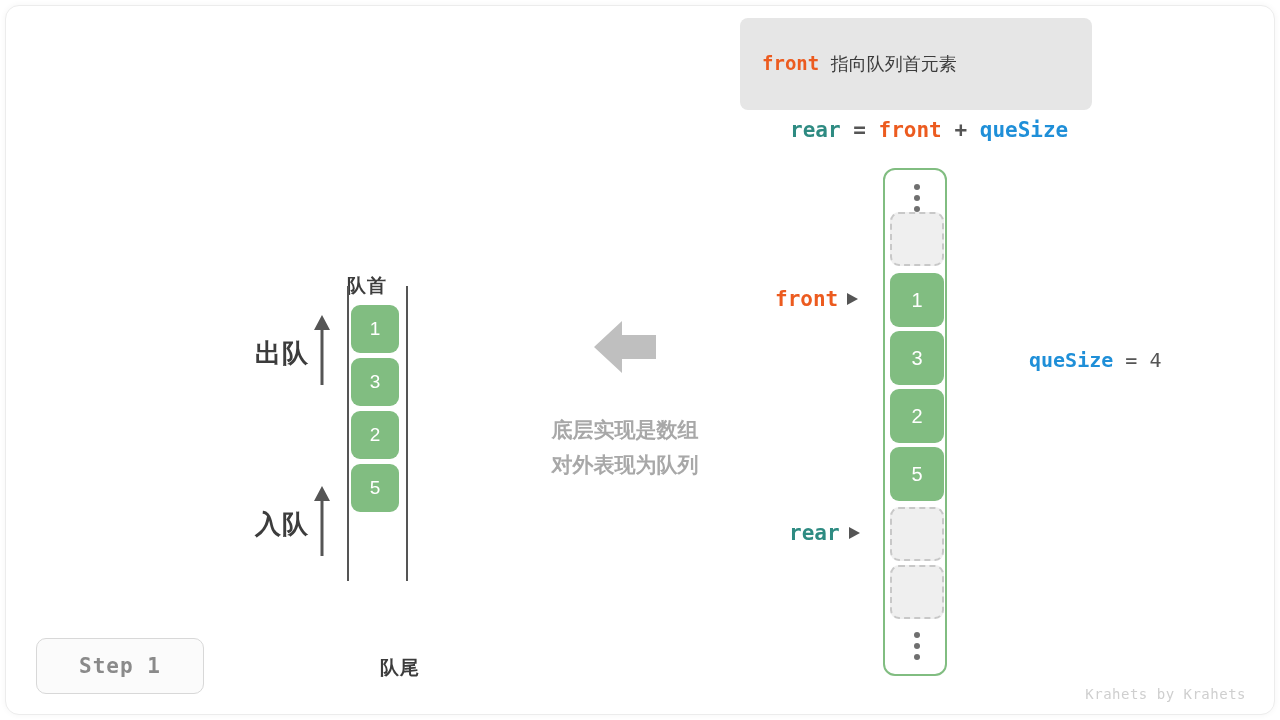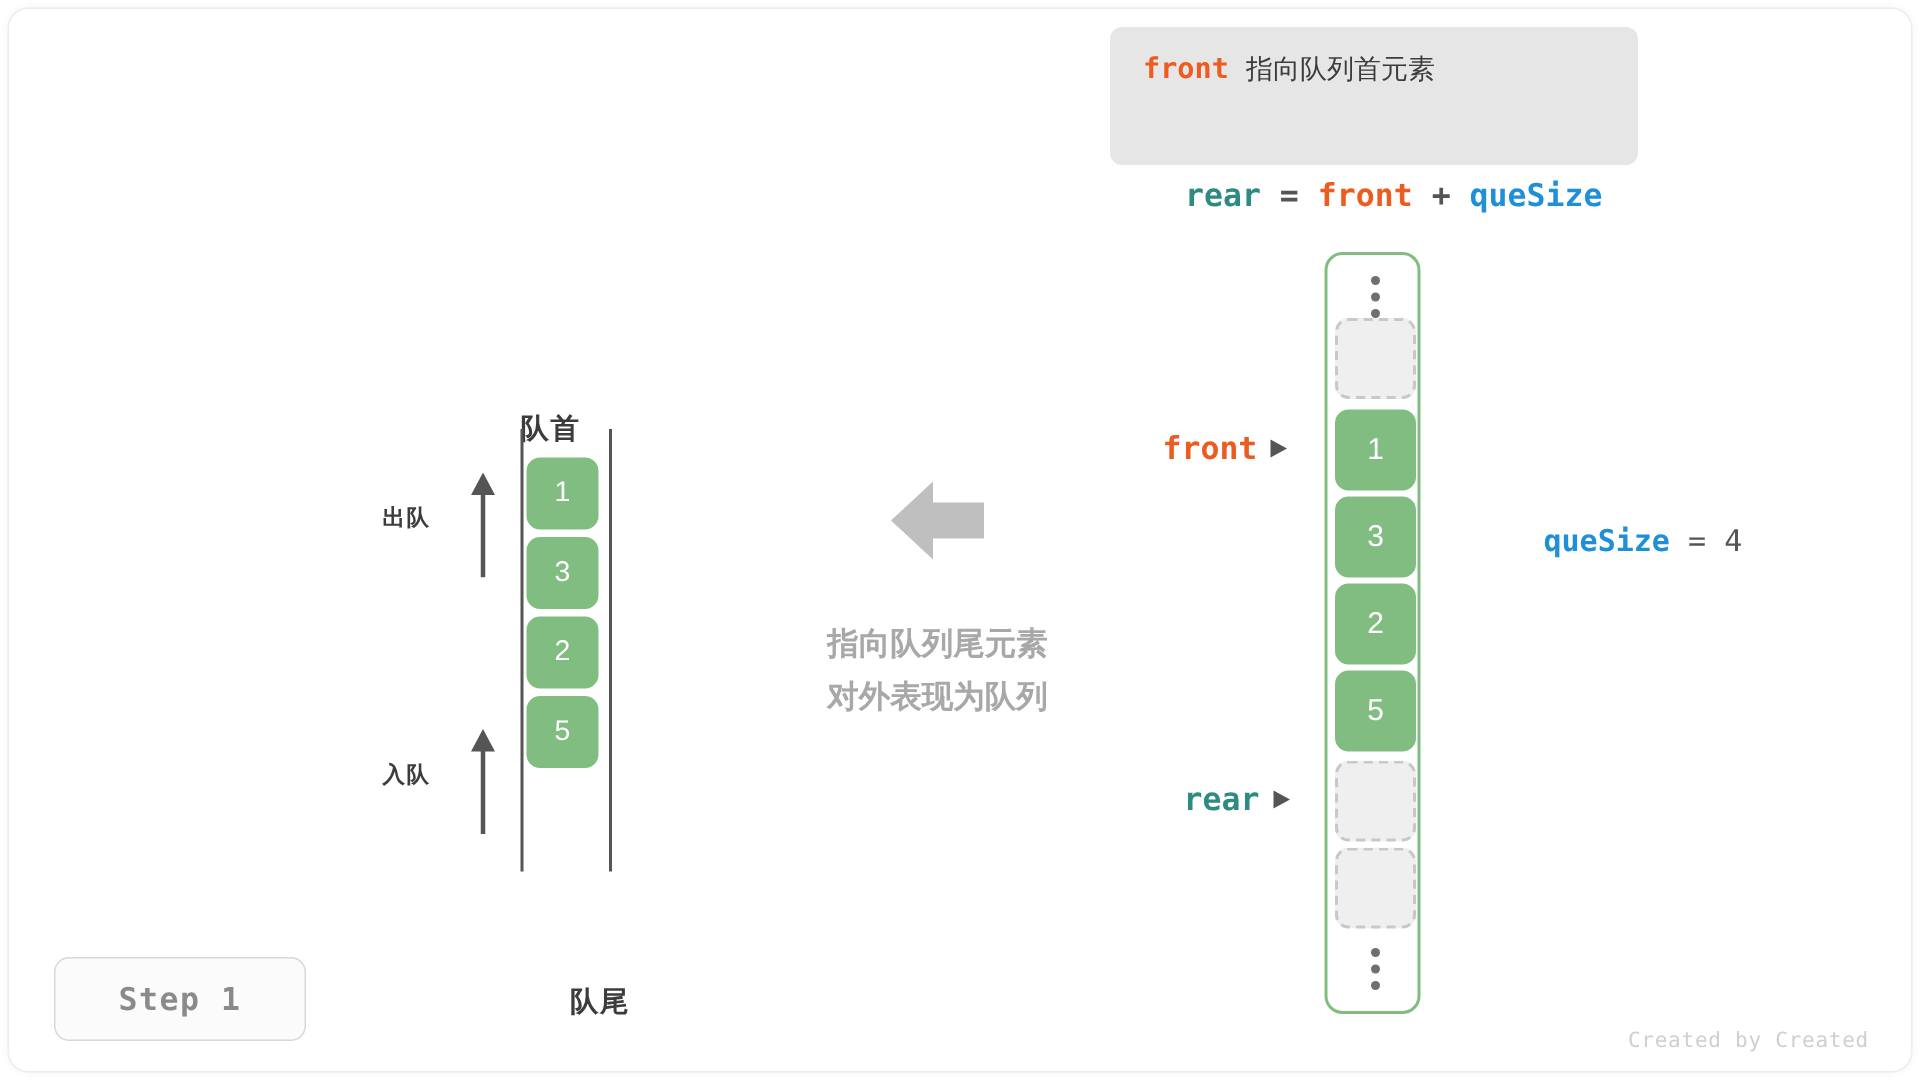--- a/index.html
+++ b/index.html
@@ -44,20 +44,21 @@
     border-radius: 8px;
     box-sizing: border-box;
     padding: 10px 0 0 22px;
   }
   .legend-line {
     font-family: "DejaVu Sans Mono", "Liberation Mono", monospace;
     font-size: 19px;
     line-height: 36px;
     white-space: nowrap;
     color: #3c3c3c;
+    margin-top: 17px;
   }
   .mono-kw { font-weight: bold; }
   .kw-front { color: #ec5b1f; }
   .kw-rear  { color: #2e8b82; }
   .kw-quesize { color: #1f8fd8; }
   .cn {
     font-family: "Liberation Sans", "DejaVu Sans", sans-serif;
     font-size: 18px;
     color: #3c3c3c;
     font-weight: normal;
@@ -108,21 +109,21 @@
     color: #ffffff;
     font-size: 19px;
     display: flex;
     align-items: center;
     justify-content: center;
     box-sizing: border-box;
   }
 
   .op-label {
     position: absolute;
-    font-size: 15px;
+    font-size: 26px;
     font-weight: bold;
     color: #3c3c3c;
     letter-spacing: 1px;
   }
   .op-dequeue { left: 255px; top: 336px; }
   .op-enqueue { left: 255px; top: 507px; text-align: right; }
 
   .up-arrow {
     position: absolute;
     width: 18px;
@@ -312,21 +313,21 @@
   </svg>
   <svg class="up-arrow" style="left:313px; top:486px;" viewBox="0 0 18 70">
     <line x1="9" y1="70" x2="9" y2="12" stroke="#555555" stroke-width="3"></line>
     <polygon points="9,0 17,15 1,15" fill="#555555"></polygon>
   </svg>
 
   <svg class="center-arrow" viewBox="0 0 62 58">
     <polygon points="0,29 28,3 28,17 62,17 62,41 28,41 28,55" fill="#bfbfbf"></polygon>
   </svg>
   <div class="center-text">
-    <div>指向队列尾元素</div>
+    <div>底层实现是数组</div>
     <div>对外表现为队列</div>
   </div>
 
   <div class="array-box">
     <div class="vdots vdots-top">
       <i></i>
         <i></i>
         <i></i>
     </div>
 
@@ -356,14 +357,14 @@
 
   <div class="info">
     <div class="info-value">
       <span class="mono-kw kw-quesize">queSize</span>
       <span>=</span>
       <span>4</span>
     </div>
   </div>
 
   <div class="step-badge">Step 1</div>
-  <div class="watermark">Created by Created</div>
+  <div class="watermark">Krahets by Krahets</div>
 </div>
 
 </body></html>

